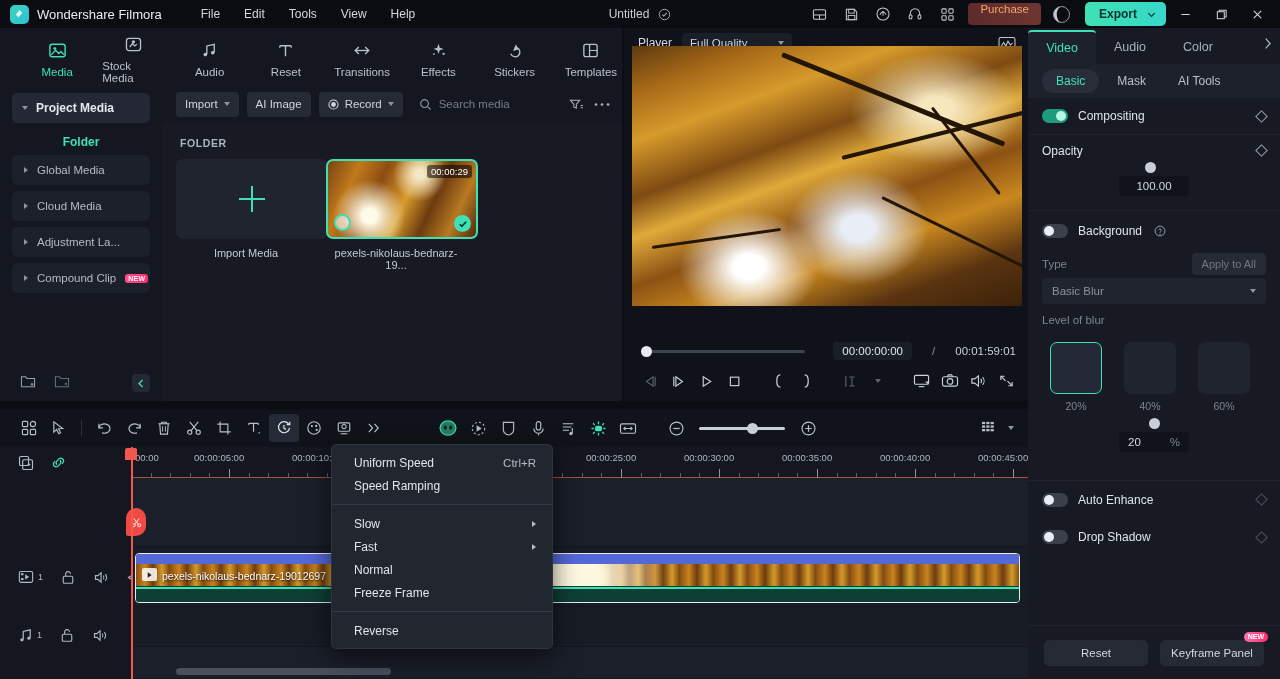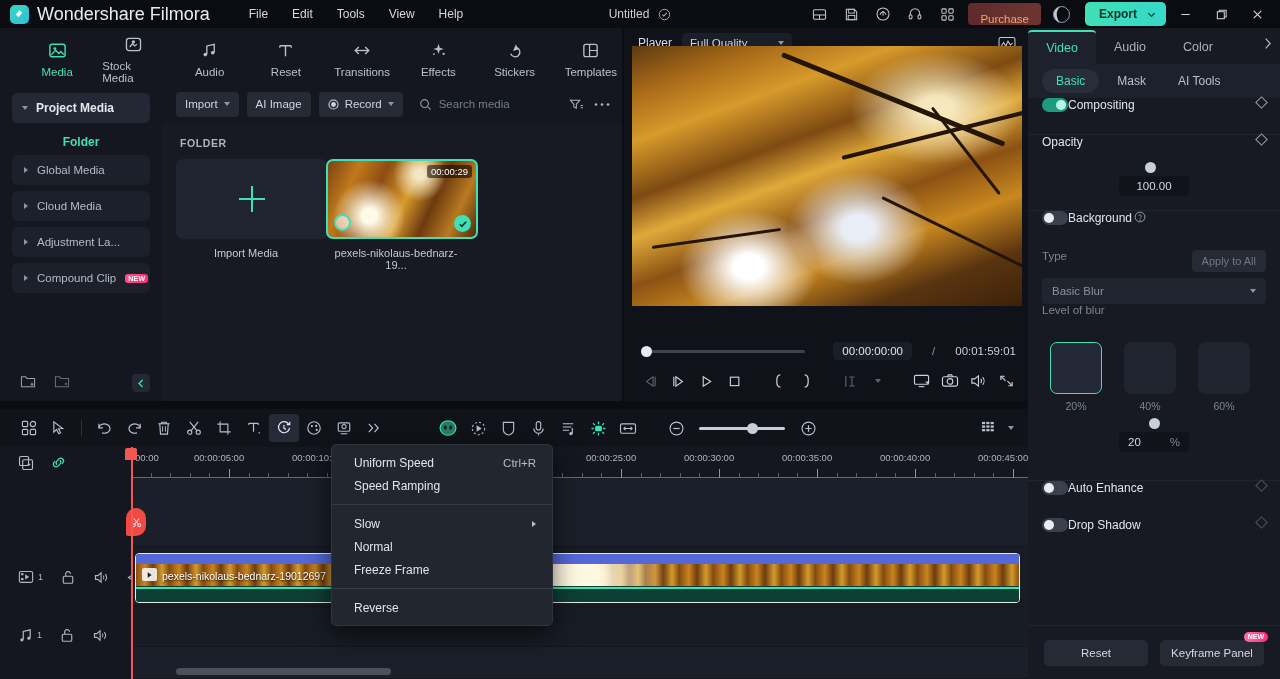--- a/index.html
+++ b/index.html
@@ -16,21 +16,21 @@
   .titlebar {
     position: absolute; left: 0; top: 0; width: 1280px; height: 28px;
     background: #0a0c11; display: flex; align-items: center;
   }
   .brand { display: flex; align-items: center; gap: 8px; padding-left: 10px; }
   .brand-logo {
     width: 19px; height: 19px; border-radius: 5px;
     background: linear-gradient(135deg,#3ad6c0,#2fbfd6);
     display: flex; align-items: center; justify-content: center;
   }
-  .brand-name { font-size: 18px; color: #e8ecf2; }
+  .brand-name { font-size: 13px; color: #e8ecf2; }
   .menubar { display: flex; align-items: center; gap: 2px; margin-left: 28px; }
   .menu-item {
     font-size: 12px; color: #d3d8e0; padding: 4px 11px; border-radius: 4px; cursor: default;
   }
   .title-center {
     position: absolute; left: 0; right: 0; top: 0; height: 28px;
     display: flex; align-items: center; justify-content: center; gap: 9px;
     pointer-events: none;
   }
   .doc-title { font-size: 12px; color: #c9cfd8; }
@@ -38,21 +38,21 @@
     position: absolute; right: 0; top: 0; height: 28px;
     display: flex; align-items: center; gap: 2px; padding-right: 6px;
   }
   .ticon {
     width: 30px; height: 26px; display: flex; align-items: center; justify-content: center;
     color: #c2c8d2; border-radius: 4px;
   }
   .purchase-btn {
     height: 22px; padding: 0 12px; border-radius: 4px;
     background: linear-gradient(90deg,#5e2b2b,#6d3530);
-    color: #f3a46b; font-size: 11.5px; display: flex; align-items: flex-end;
+    color: #f3a46b; font-size: 11.5px; display: flex; align-items: flex-start;
     margin: 0 4px;
   }
   .export-btn {
     height: 24px; padding: 0 10px 0 14px; border-radius: 5px;
     background: linear-gradient(90deg,#3fe0b5,#36d8c9);
     color: #05322b; font-size: 12px; font-weight: bold;
     display: flex; align-items: center; gap: 10px; margin-left: 6px;
   }
   .wincontrol {
     width: 34px; height: 28px; display: flex; align-items: center; justify-content: center;
@@ -206,21 +206,21 @@
   .rtab {
     width: 68px; height: 34px; display: flex; align-items: center; justify-content: center;
     font-size: 12.5px; color: #aab1bd;
   }
   .rtab.active { color: #3fe0b5; background: #1d212b; border-top: 2px solid #3fe0b5; border-radius: 4px 4px 0 0; }
   .rtab-next { position: absolute; right: 8px; top: 9px; color: #b5bcc7; font-size: 13px; }
   .rsubtabs { height: 34px; display: flex; align-items: center; gap: 4px; padding-left: 14px; background: #1d212b; }
   .rsub { height: 24px; padding: 0 14px; border-radius: 13px; font-size: 12px; color: #b9c0cb; display: flex; align-items: center; }
   .rsub.active { background: #282d39; color: #3fe0b5; }
   .rrow {
-    height: 38px; display: flex; align-items: flex-start; padding: 0 14px; gap: 0;
+    height: 38px; display: flex; align-items: center; padding: 0 14px; gap: 10px;
   }
   .rrow.sep { border-top: 1px solid #20242e; }
   .toggle { width: 26px; height: 14px; border-radius: 8px; background: #3a404c; position: relative; flex: none; }
   .toggle.on { background: #1e9a7e; }
   .toggle .knob { position: absolute; top: 2px; left: 2px; width: 10px; height: 10px; border-radius: 50%; background: #e9edf3; }
   .toggle.on .knob { left: 14px; background: #b8f5e4; }
   .rlabel { font-size: 12px; color: #dfe4eb; }
   .diamond {
     margin-left: auto; width: 9px; height: 9px; transform: rotate(45deg);
     border: 1.4px solid #9aa2ae;
@@ -1214,20 +1214,24 @@
     </div>
     <div class="ctxitem">
       <span>Speed Ramping</span>
     </div>
     <div class="ctxdiv"></div>
     <div class="ctxitem">
       <span>Slow</span>
       <span class="arrow"></span>
     </div>
     <div class="ctxitem">
+      <span>Fast</span>
+      <span class="arrow"></span>
+    </div>
+    <div class="ctxitem">
       <span>Normal</span>
     </div>
     <div class="ctxitem">
       <span>Freeze Frame</span>
     </div>
     <div class="ctxdiv"></div>
     <div class="ctxitem">
       <span>Reverse</span>
     </div>
   </div>

